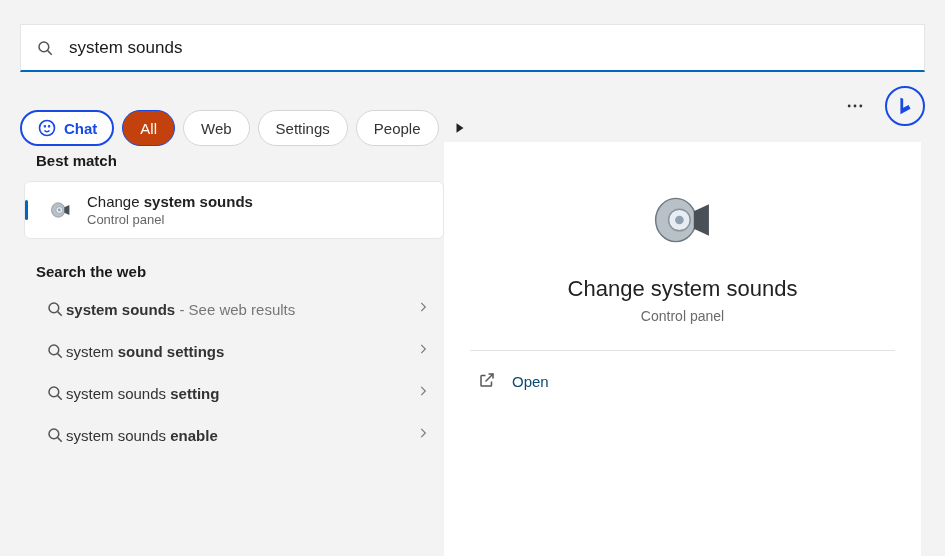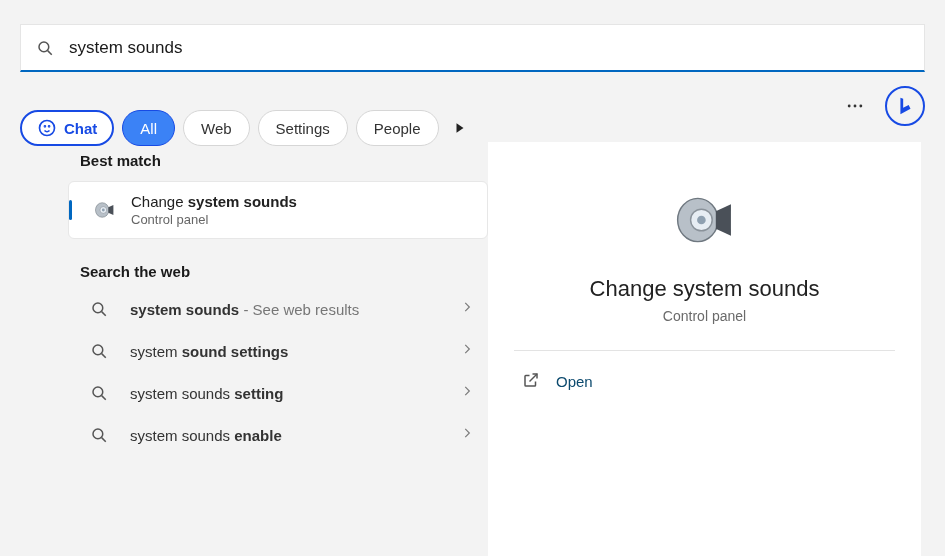--- a/index.html
+++ b/index.html
@@ -61,21 +61,21 @@
       margin-top: 44px;
     }
     .pill.chat {
       border: 2px solid #174ae4;
       color: #174ae4;
       font-weight: 600;
       background: #fff;
       padding: 0 15px;
     }
     .pill.active {
-      background: #3b82f6;
+      background: #c2410c;
       border: 1px solid #174ae4;
       color: #fff;
     }
     .pill.more-arrow {
       background: transparent;
       border: none;
       padding: 0 6px;
     }
     .right-controls {
       margin-left: auto;
@@ -103,21 +103,20 @@
       align-items: center;
       justify-content: center;
       cursor: pointer;
     }
     .content {
       display: flex;
       margin-top: 16px;
       padding: 0 24px;
       gap: 0;
       height: calc(556px - 142px);
-      margin-left: 44px;
     }
     .left-col {
       width: 420px;
       flex-shrink: 0;
     }
     .section-heading {
       font-size: 15px;
       font-weight: 600;
       padding: 10px 12px 8px 12px;
     }
@@ -150,21 +149,21 @@
     }
     .best-title .bold { font-weight: 600; }
     .best-sub {
       font-size: 13px;
       color: #666;
       margin-top: 2px;
     }
     .web-item {
       display: flex;
       align-items: center;
-      gap: 20px;
+      gap: 0;
       padding: 12px 14px 12px 22px;
       cursor: pointer;
       position: relative;
     }
     .web-item .icon-wrap {
       width: 20px;
       display: flex;
       align-items: center;
       color: #555;
     }

